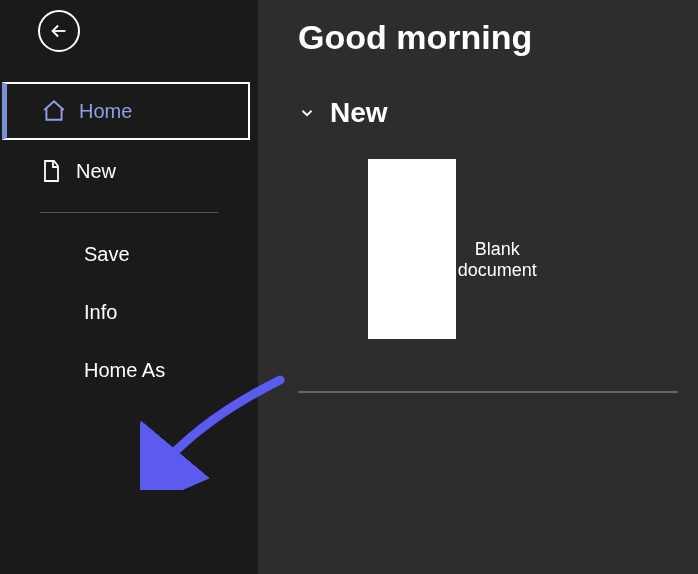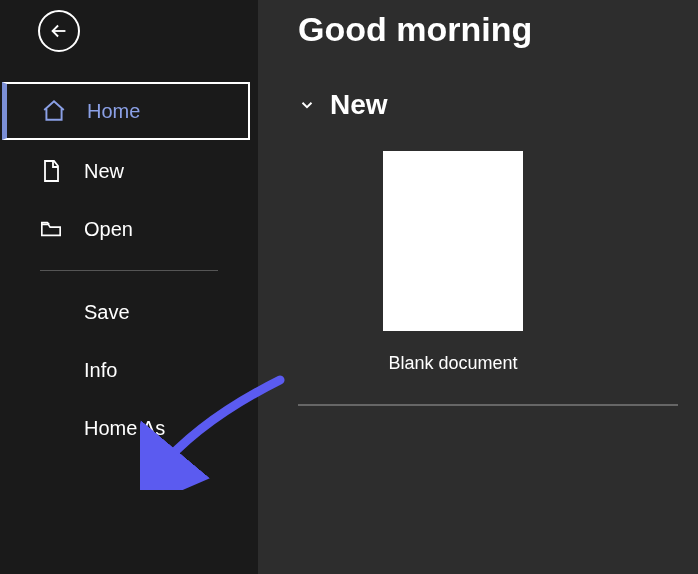--- a/index.html
+++ b/index.html
@@ -36,21 +36,21 @@
       margin-bottom: 28px;
       cursor: pointer;
     }
     .nav-item {
       display: flex;
       align-items: center;
       height: 58px;
       padding-left: 38px;
       cursor: pointer;
       font-size: 20px;
-      gap: 20px;
+      gap: 12px;
     }
     .nav-item.selected {
       border: 2px solid #ffffff;
       border-left: 5px solid #7b8fd6;
       color: #8ba0e6;
       margin: 2px 8px 2px 2px;
       padding-left: 34px;
     }
     .nav-icon {
       width: 26px;
@@ -64,20 +64,21 @@
       height: 1px;
       background: #555;
       margin: 12px 40px 12px 40px;
     }
     .nav-item.no-icon {
       padding-left: 84px;
     }
     .main {
       flex: 1;
       padding: 10px 20px 20px 40px;
+      margin-top: 8px;
     }
     .greeting {
       font-size: 34px;
       font-weight: 700;
       margin-bottom: 40px;
     }
     .section-header {
       display: flex;
       align-items: center;
       gap: 14px;
@@ -87,21 +88,21 @@
     .section-title {
       font-size: 28px;
       font-weight: 700;
     }
     .chev {
       width: 18px;
       height: 18px;
     }
     .template-area {
       display: flex;
-      flex-direction: column;
+      flex-direction: row;
       align-items: center;
       width: 170px;
       margin-left: 70px;
     }
     .blank-doc {
       width: 140px;
       height: 180px;
       background: #ffffff;
       margin-bottom: 22px;
       cursor: pointer;
@@ -150,29 +151,20 @@
   <div class="nav-item">
     <span class="nav-icon">
       <svg viewBox="0 0 24 24" width="24" height="26" fill="none" stroke="#ffffff" stroke-width="1.8">
         <path d="M6 2h9l4 5v15H6z"></path>
           <path d="M14 2v6h5"></path>
       </svg>
     </span>
     <span>New</span>
   </div>
 
-  <div class="nav-item">
-    <span class="nav-icon">
-      <svg viewBox="0 0 24 24" width="28" height="22" fill="none" stroke="#ffffff" stroke-width="1.8">
-        <path d="M2 7h7l2 3h11v9H2z"></path>
-          <path d="M2 7V5h6l2 2"></path>
-      </svg>
-    </span>
-    <span>Open</span>
-  </div>
 
   <div class="divider"></div>
 
   <div class="nav-item no-icon">
     <span>Save</span>
   </div>
 
   <div class="nav-item no-icon">
     <span>Info</span>
   </div>

